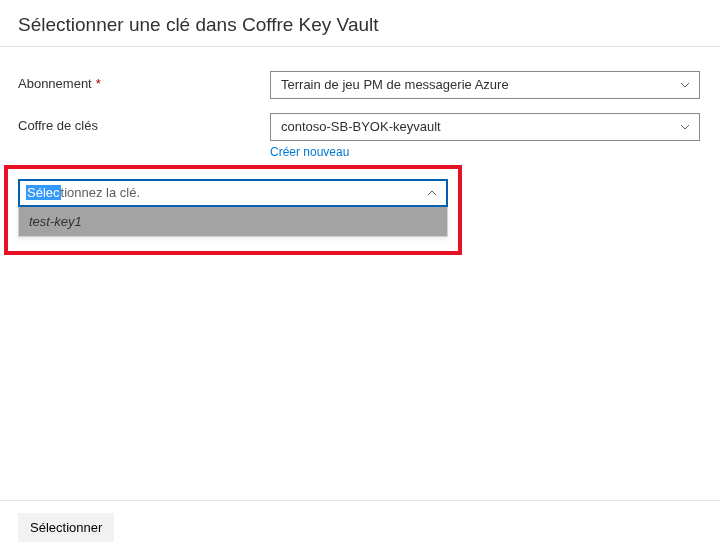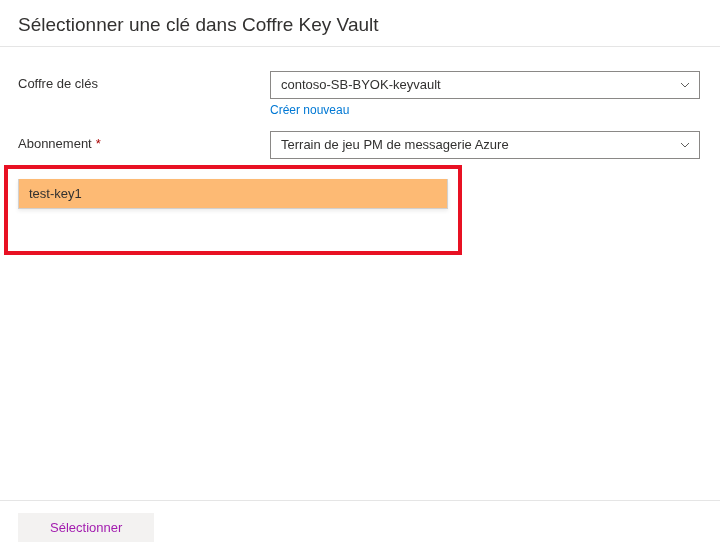--- a/index.html
+++ b/index.html
@@ -104,92 +104,101 @@
     color: #605e5c;
   }
   .key-select .hl {
     background: #3399ff;
     color: #fff;
     padding: 0 1px;
   }
   .dropdown-list {
     border: 1px solid #d2d0ce;
     border-top: none;
-    background: #fdba74;
+    background: #a3a3a3;
     box-shadow: 0 2px 4px rgba(0,0,0,0.08);
+    font-style: italic;
   }
   .dropdown-item {
     padding: 7px 10px;
     font-size: 13px;
     color: #323130;
     cursor: pointer;
   }
   .footer {
     position: absolute;
     bottom: 0;
     left: 0;
     right: 0;
     border-top: 1px solid #e5e5e5;
     padding: 12px 18px;
     background: #fff;
   }
   .select-btn {
     background: #f3f2f1;
     border: none;
-    color: #a21caf;
-    padding: 7px 32px;
+    color: #000000;
+    padding: 7px 12px;
     font-size: 13px;
     cursor: default;
   }
 </style>
 </head>
 <body>
 
 <div class="page-title">Sélectionner une clé dans Coffre Key Vault</div>
 <div class="hr"></div>
 
 <div class="form-area">
+
+  <div class="form-row">
+    <div class="form-label">
+      <span>Abonnement</span><span class="req">*</span>
+    </div>
+    <div class="field-col">
+      <div class="select-box">
+        <span class="value">Terrain de jeu PM de messagerie Azure</span>
+        <span class="chevron">
+          <svg width="12" height="12" viewBox="0 0 12 12">
+              <path d="M2 4l4 4 4-4" stroke="#605e5c" stroke-width="1" fill="none"></path>
+            </svg>
+        </span>
+      </div>
+    </div>
+  </div>
 
   <div class="form-row">
     <div class="form-label">
       <span>Coffre de clés</span>
     </div>
     <div class="field-col">
       <div class="select-box">
         <span class="value">contoso-SB-BYOK-keyvault</span>
         <span class="chevron">
           <svg width="12" height="12" viewBox="0 0 12 12">
               <path d="M2 4l4 4 4-4" stroke="#605e5c" stroke-width="1" fill="none"></path>
             </svg>
         </span>
       </div>
       <div class="link">Créer nouveau</div>
     </div>
   </div>
 
   <div class="form-row">
-    <div class="form-label">
-      <span>Abonnement</span><span class="req">*</span>
-    </div>
-    <div class="field-col">
-      <div class="select-box">
-        <span class="value">Terrain de jeu PM de messagerie Azure</span>
-        <span class="chevron">
-          <svg width="12" height="12" viewBox="0 0 12 12">
-              <path d="M2 4l4 4 4-4" stroke="#605e5c" stroke-width="1" fill="none"></path>
-            </svg>
-        </span>
-      </div>
-    </div>
-  </div>
-
-  <div class="form-row">
     <div class="field-col">
       <div class="key-row-wrapper">
         <div class="highlight-box"></div>
+        <div class="key-select">
+          <span class="placeholder"><span class="hl">Sélec</span><span>tionnez la clé.</span></span>
+          <span class="chevron">
+            <svg width="12" height="12" viewBox="0 0 12 12">
+                <path d="M2 8l4-4 4 4" stroke="#605e5c" stroke-width="1" fill="none"></path>
+              </svg>
+          </span>
+        </div>
         <div class="dropdown-list">
           <div class="dropdown-item">test-key1</div>
         </div>
       </div>
     </div>
   </div>
 
 </div>
 
 <div class="footer">

